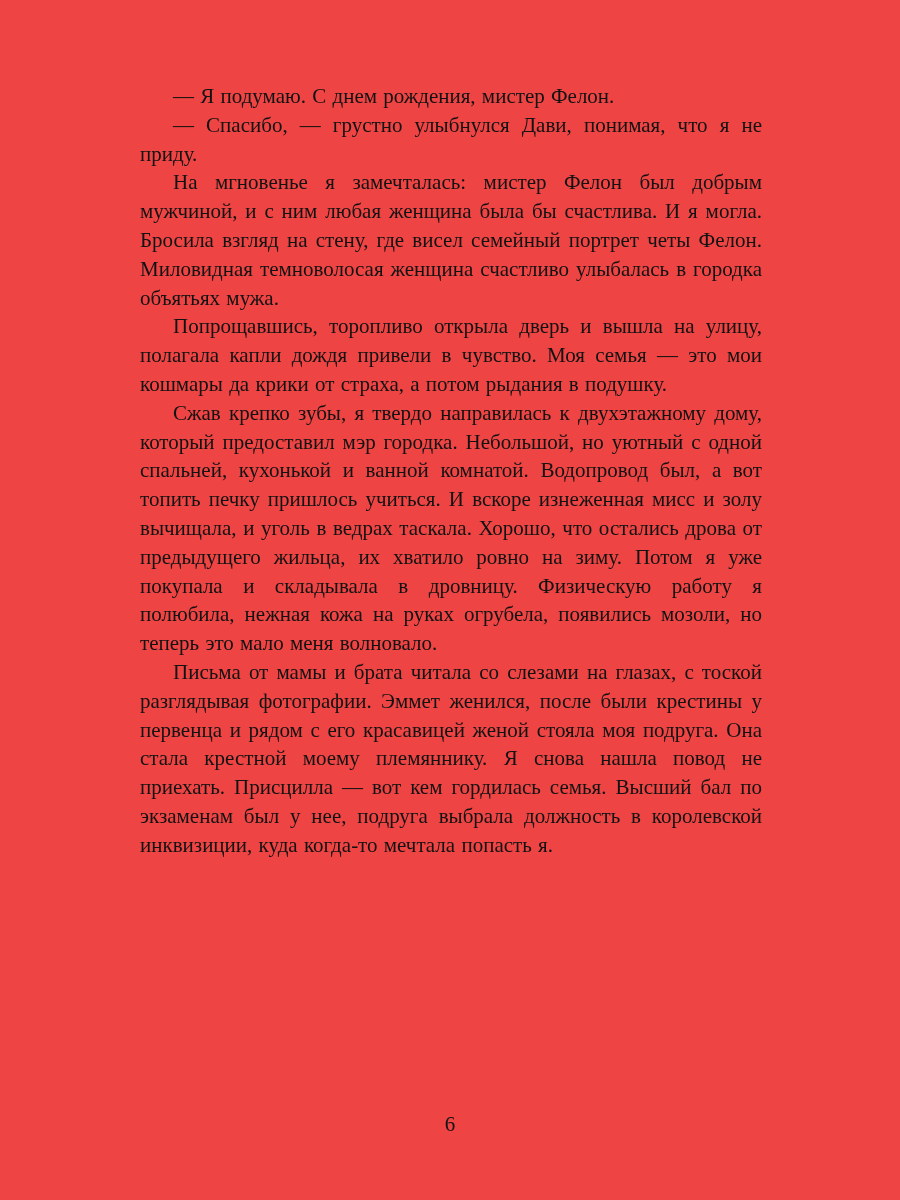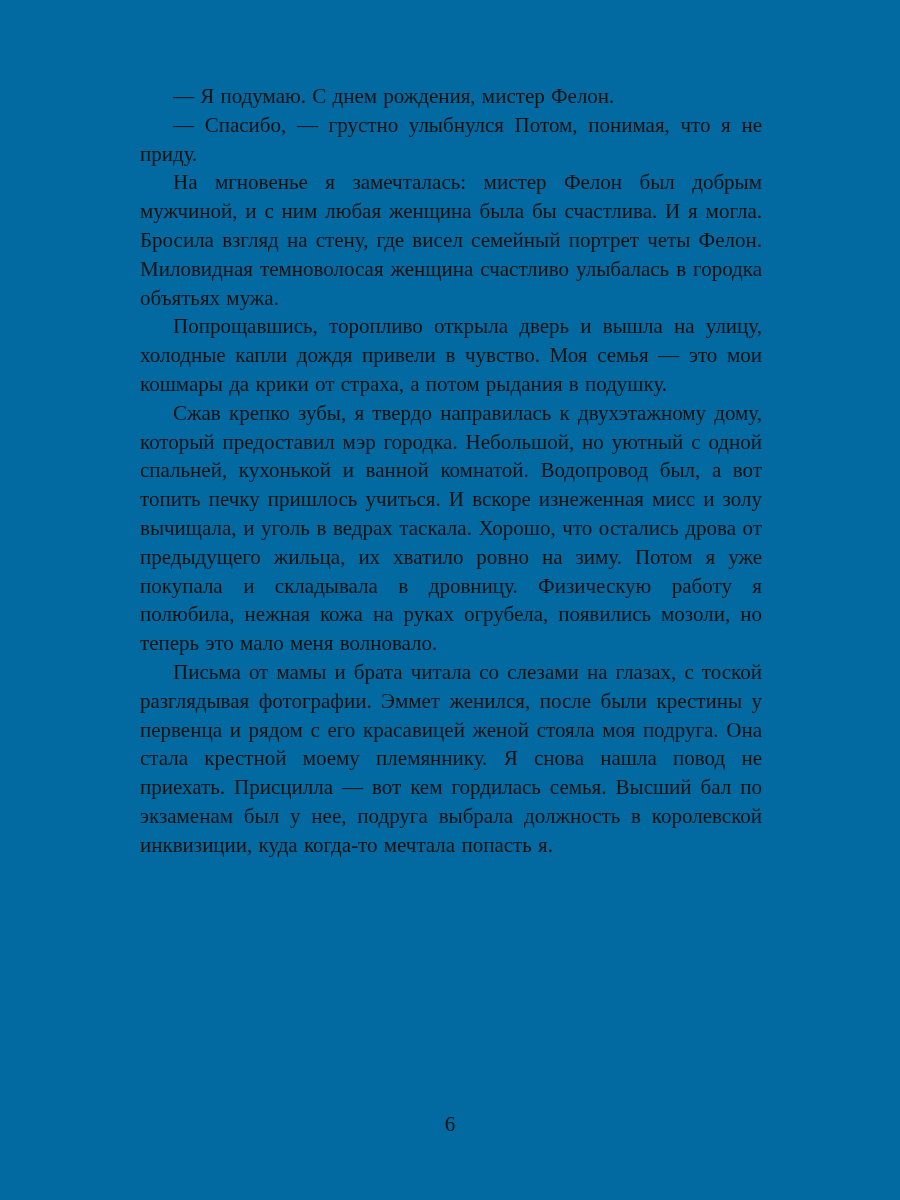--- a/index.html
+++ b/index.html
@@ -11,21 +11,21 @@
       font-family: "Liberation Serif", "DejaVu Serif", serif;
       color: #121212;
       overflow: hidden;
     }
 
     .book-page {
       width: 900px;
       height: 1200px;
       padding-top: 82px;
       position: relative;
-      background: #0369a1;
+      background: #ef4444;
     }
 
     .text-block {
       width: 622px;
       margin: 0 auto 0 140px;
       font-size: 21px;
       line-height: 28.8px;
       text-align: justify;
       hyphens: auto;
       -webkit-hyphens: auto;
@@ -45,20 +45,20 @@
       font-size: 21px;
       color: #121212;
     }
   </style>
 </head>
 <body>
 
 <div class="book-page">
   <div class="text-block">
     <p class="para">— Я подумаю. С днем рождения, мистер Фелон.</p>
-    <p class="para">— Спасибо, — грустно улыбнулся Потом, понимая, что я не приду.</p>
+    <p class="para">— Спасибо, — грустно улыбнулся Дави, понимая, что я не приду.</p>
     <p class="para">На мгновенье я замечталась: мистер Фелон был добрым мужчиной, и с ним любая женщина была бы счастлива. И я могла. Бросила взгляд на стену, где висел семейный портрет четы Фелон. Миловидная темноволосая женщина счастливо улыбалась в городка объятьях мужа.</p>
-    <p class="para">Попрощавшись, торопливо открыла дверь и вышла на улицу, холодные капли дождя привели в чувство. Моя семья — это мои кошмары да крики от страха, а потом рыдания в подушку.</p>
+    <p class="para">Попрощавшись, торопливо открыла дверь и вышла на улицу, полагала капли дождя привели в чувство. Моя семья — это мои кошмары да крики от страха, а потом рыдания в подушку.</p>
     <p class="para">Сжав крепко зубы, я твердо направилась к двухэтажному дому, который предоставил мэр городка. Небольшой, но уютный с одной спальней, кухонькой и ванной комнатой. Водопровод был, а вот топить печку пришлось учиться. И вскоре изнеженная мисс и золу вычищала, и уголь в ведрах таскала. Хорошо, что остались дрова от предыдущего жильца, их хватило ровно на зиму. Потом я уже покупала и складывала в дровницу. Физическую работу я полюбила, нежная кожа на руках огрубела, появились мозоли, но теперь это мало меня волновало.</p>
     <p class="para">Письма от мамы и брата читала со слезами на глазах, с тоской разглядывая фотографии. Эммет женился, после были крестины у первенца и рядом с его красавицей женой стояла моя подруга. Она стала крестной моему племяннику. Я снова нашла повод не приехать. Присцилла — вот кем гордилась семья. Высший бал по экзаменам был у нее, подруга выбрала должность в королевской инквизиции, куда когда-то мечтала попасть я.</p>
   </div>
   <div class="page-number">6</div>
 </div>
 
 </body></html>

